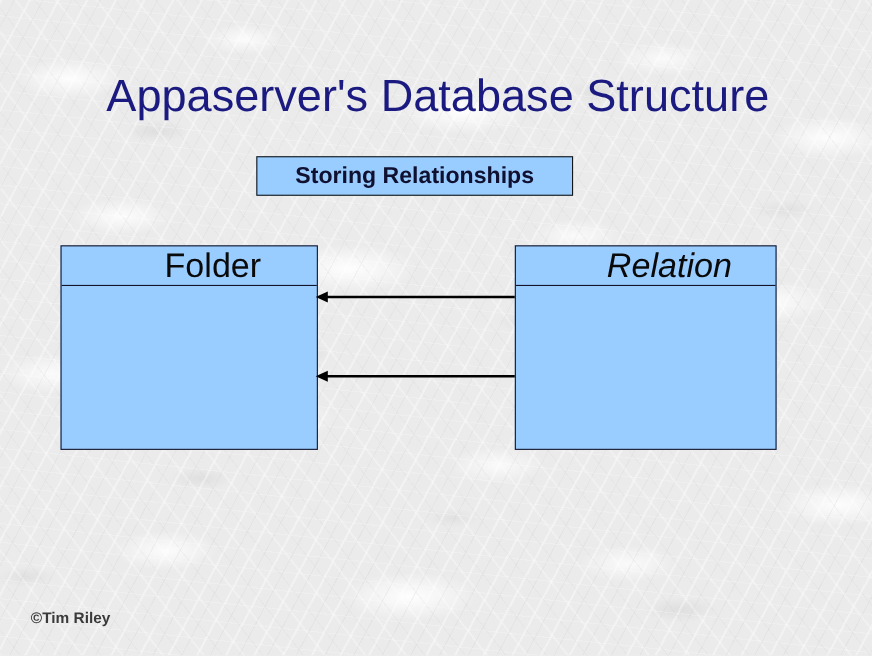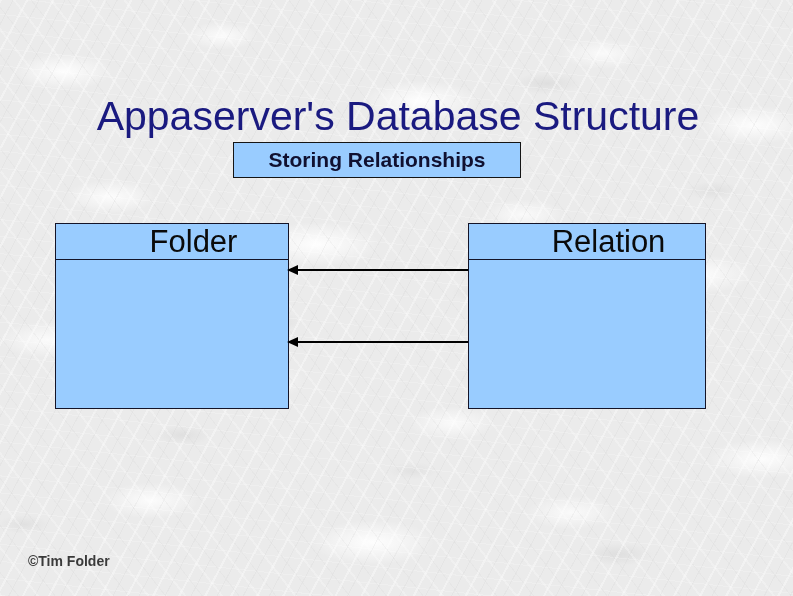--- a/index.html
+++ b/index.html
@@ -87,21 +87,21 @@
       repeating-linear-gradient(6deg,
         rgba(255,255,255,0.22) 0px, rgba(255,255,255,0.22) 1px,
         rgba(255,255,255,0) 1px, rgba(255,255,255,0) 17px);
     opacity: 0.92;
   }
 
   
   #slide-title {
     position: absolute;
     left: 40px;
-    top: 93px;
+    top: 64px;
     width: 716px;
     text-align: center;
     font-size: 41px;
     line-height: 46px;
     font-weight: normal;
     letter-spacing: 0px;
     color: #1a1a80;
     white-space: nowrap;
   }
 
@@ -136,20 +136,21 @@
     top: 223px;
     height: 186px;
   }
   #entity-folder {
     left: 55px;
     width: 234px;
   }
   #entity-relation {
     left: 468px;
     width: 238px;
+    font-style: italic;
   }
   .entity-header {
     box-sizing: border-box;
     height: 36px;
     border-bottom: 1px solid #141428;
     display: flex;
     align-items: center;
     justify-content: center;
     padding-left: 43px;
   }
@@ -219,15 +220,15 @@
     <g>
       <line x1="468" y1="270" x2="292" y2="270" stroke="#000000" stroke-width="2.2"></line>
       <polygon points="287,270 298,265 298,275" fill="#000000"></polygon>
     </g>
     <g>
       <line x1="468" y1="342" x2="292" y2="342" stroke="#000000" stroke-width="2.2"></line>
       <polygon points="287,342 298,337 298,347" fill="#000000"></polygon>
     </g>
   </svg>
 
-  <div id="credit">©Tim Folder</div>
+  <div id="credit">©Tim Riley</div>
 
 </div>
 
 </body></html>

